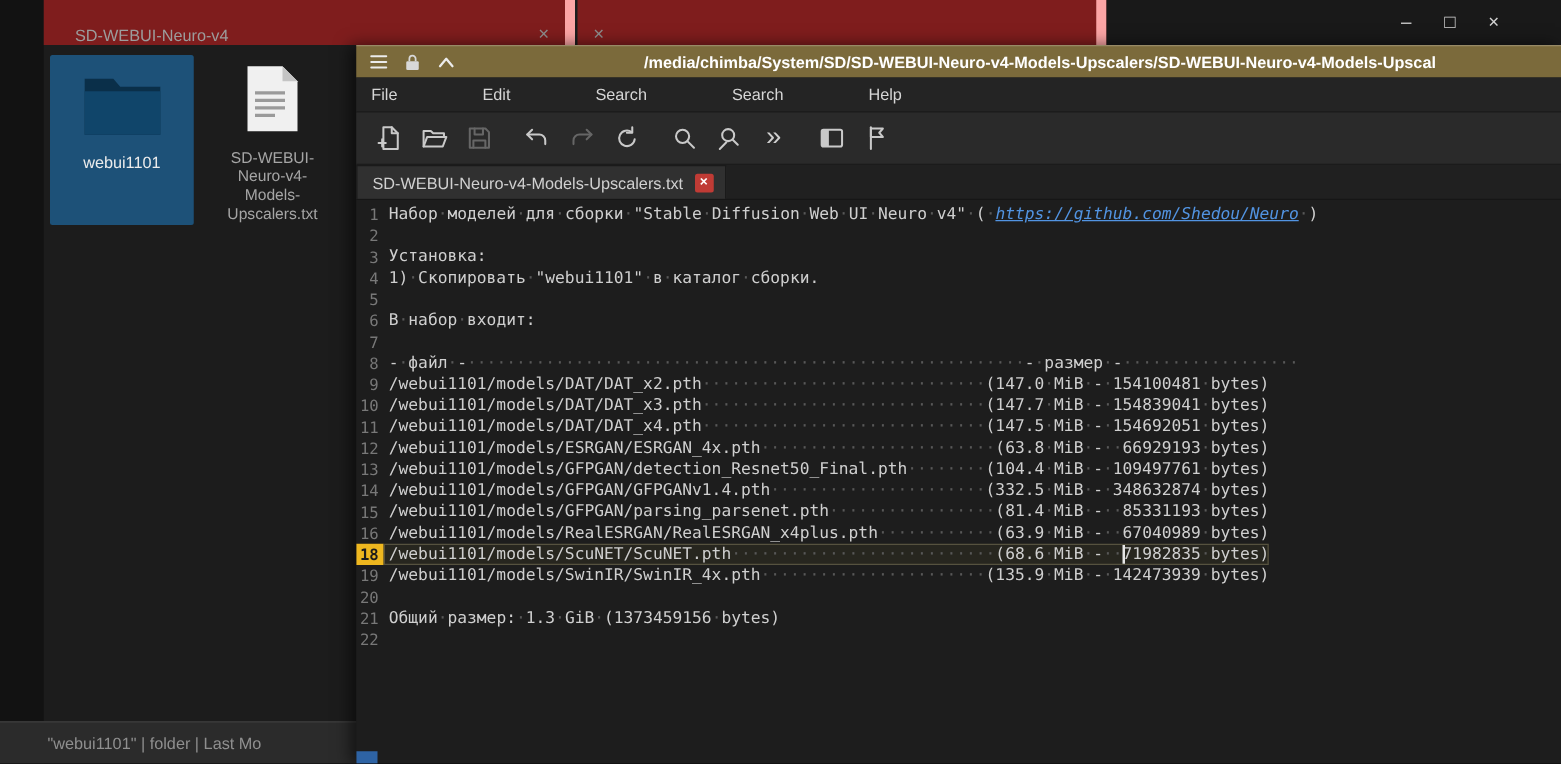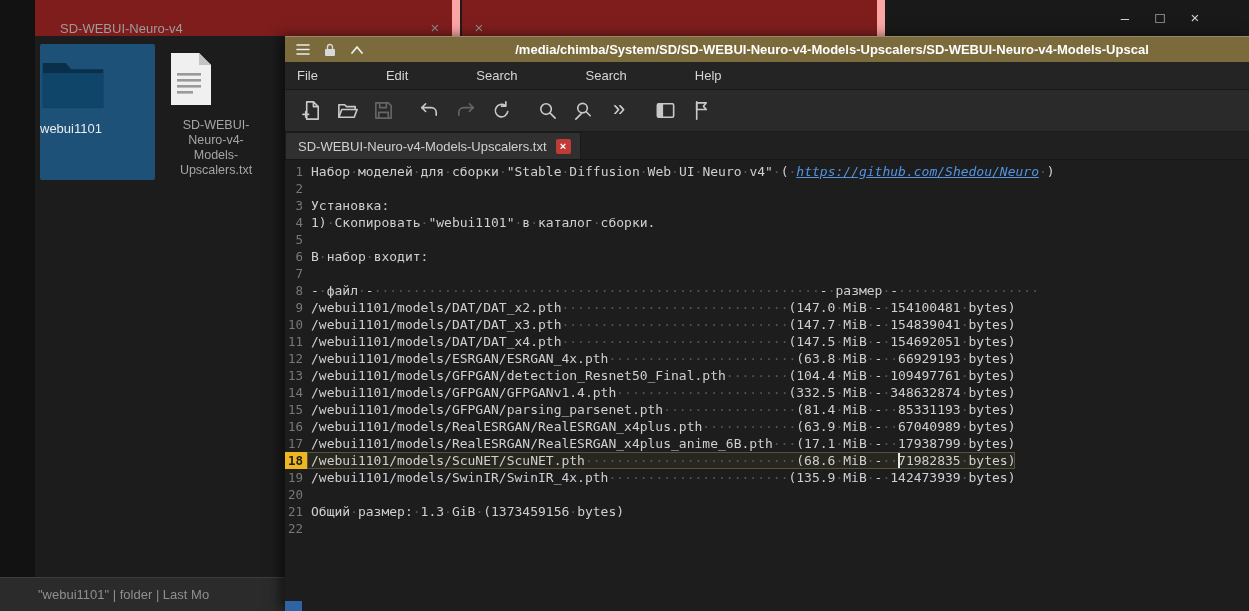--- a/index.html
+++ b/index.html
@@ -14,21 +14,21 @@
           display:flex;align-items:flex-end;color:#9c9c9c;font-size:13px;box-sizing:border-box;}
   #fm-tab-1{left:35px;width:425px;}
   #fm-tab-2{left:462px;width:423px;}
   .fm-tab .lbl{padding-left:25px;flex:1;white-space:nowrap;overflow:hidden;}
   .fm-tab .cls{width:34px;text-align:center;color:#8d8d8d;font-size:15px;}
   .win-controls{position:absolute;right:46px;top:0;height:36px;display:flex;align-items:center;gap:19px;
                 color:#d2d2d2;font-size:15px;}
   .wc{width:16px;text-align:center;line-height:16px;}
 
   .fm-files{position:absolute;left:35px;top:36px;width:250px;height:541px;background:#1c1c1c;}
-  .tile{position:absolute;top:8px;display:flex;flex-direction:column;align-items:flex-start;border-radius:2px;}
+  .tile{position:absolute;top:8px;display:flex;flex-direction:column;align-items:center;border-radius:2px;}
   .tile-folder{left:5px;width:115px;height:136px;background:#1d5178;}
   .tile-file{left:133px;width:100px;height:142px;}
   .tile-folder .icon-wrap{margin-top:13px;}
   .tile-file .icon-wrap{margin-top:7px;}
   .tile-folder .flabel{margin-top:6px;color:#ececec;font-size:13px;}
   .tile-file .flabel{margin-top:7px;color:#a5a5a5;font-size:12.5px;line-height:15px;text-align:center;
                      width:96px;overflow-wrap:break-word;}
   .fm-status{position:absolute;left:0;top:577px;width:285px;height:34px;background:#2b2b2b;
              border-top:1px solid #3e3e3e;box-sizing:border-box;display:flex;align-items:center;
              padding-left:38px;color:#8f8f8f;font-size:13px;white-space:nowrap;overflow:hidden;}
@@ -305,24 +305,20 @@
   <div class="row">
     <span class="ln">15</span>
     <span class="lt">/webui1101/models/GFPGAN/parsing_parsenet.pth<span class="dot">·</span><span class="dot">·</span><span class="dot">·</span><span class="dot">·</span><span class="dot">·</span><span class="dot">·</span><span class="dot">·</span><span class="dot">·</span><span class="dot">·</span><span class="dot">·</span><span class="dot">·</span><span class="dot">·</span><span class="dot">·</span><span class="dot">·</span><span class="dot">·</span><span class="dot">·</span><span class="dot">·</span>(81.4<span class="dot">·</span>MiB<span class="dot">·</span>-<span class="dot">·</span><span class="dot">·</span>85331193<span class="dot">·</span>bytes)</span>
   </div>
 
   <div class="row">
     <span class="ln">16</span>
     <span class="lt">/webui1101/models/RealESRGAN/RealESRGAN_x4plus.pth<span class="dot">·</span><span class="dot">·</span><span class="dot">·</span><span class="dot">·</span><span class="dot">·</span><span class="dot">·</span><span class="dot">·</span><span class="dot">·</span><span class="dot">·</span><span class="dot">·</span><span class="dot">·</span><span class="dot">·</span>(63.9<span class="dot">·</span>MiB<span class="dot">·</span>-<span class="dot">·</span><span class="dot">·</span>67040989<span class="dot">·</span>bytes)</span>
   </div>
 
-  <div class="row">
-    <span class="ln">17</span>
-    <span class="lt">/webui1101/models/RealESRGAN/RealESRGAN_x4plus_anime_6B.pth<span class="dot">·</span><span class="dot">·</span><span class="dot">·</span>(17.1<span class="dot">·</span>MiB<span class="dot">·</span>-<span class="dot">·</span><span class="dot">·</span>17938799<span class="dot">·</span>bytes)</span>
-  </div>
 
   <div class="row cur">
     <span class="ln">18</span>
     <span class="lt">/webui1101/models/ScuNET/ScuNET.pth<span class="dot">·</span><span class="dot">·</span><span class="dot">·</span><span class="dot">·</span><span class="dot">·</span><span class="dot">·</span><span class="dot">·</span><span class="dot">·</span><span class="dot">·</span><span class="dot">·</span><span class="dot">·</span><span class="dot">·</span><span class="dot">·</span><span class="dot">·</span><span class="dot">·</span><span class="dot">·</span><span class="dot">·</span><span class="dot">·</span><span class="dot">·</span><span class="dot">·</span><span class="dot">·</span><span class="dot">·</span><span class="dot">·</span><span class="dot">·</span><span class="dot">·</span><span class="dot">·</span><span class="dot">·</span>(68.6<span class="dot">·</span>MiB<span class="dot">·</span>-<span class="dot">·</span><span class="dot">·</span>71982835<span class="dot">·</span>bytes)<span class="caret" style="left: calc(75ch + 4px);"></span></span>
   </div>
 
   <div class="row">
     <span class="ln">19</span>
     <span class="lt">/webui1101/models/SwinIR/SwinIR_4x.pth<span class="dot">·</span><span class="dot">·</span><span class="dot">·</span><span class="dot">·</span><span class="dot">·</span><span class="dot">·</span><span class="dot">·</span><span class="dot">·</span><span class="dot">·</span><span class="dot">·</span><span class="dot">·</span><span class="dot">·</span><span class="dot">·</span><span class="dot">·</span><span class="dot">·</span><span class="dot">·</span><span class="dot">·</span><span class="dot">·</span><span class="dot">·</span><span class="dot">·</span><span class="dot">·</span><span class="dot">·</span><span class="dot">·</span>(135.9<span class="dot">·</span>MiB<span class="dot">·</span>-<span class="dot">·</span>142473939<span class="dot">·</span>bytes)</span>
   </div>

